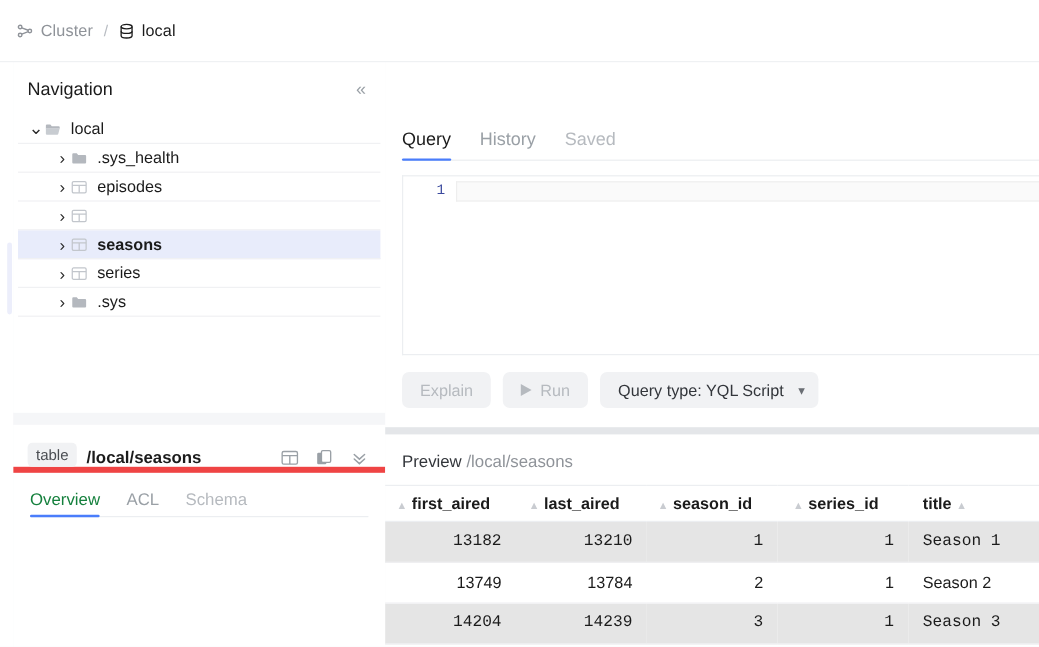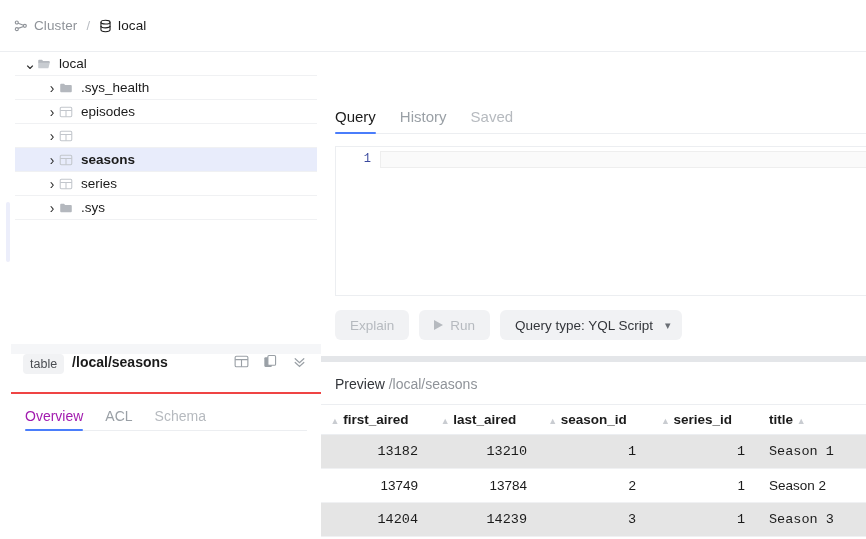--- a/index.html
+++ b/index.html
@@ -86,23 +86,23 @@
     flex: 0 0 14px;
   }
   .chev.down { color: #2b2b2b; }
   .tree-icon { width: 22px; flex: 0 0 22px; display: inline-flex; align-items: center; }
   .tree-label { color: #1b1b1b; white-space: nowrap; }
 
   
   .obj-card { margin-top: 10px; flex: 1; display: flex; flex-direction: column; }
   .obj-head {
     height: 40px;
-    display: flex; align-items: flex-start;
+    display: flex; align-items: flex-end;
     padding: 0 14px 0 12px;
-    border-bottom: 2px solid #ef4444;
+    border-bottom: 5px solid #ef4444;
     gap: 8px;
   }
   .badge {
     background: #f1f2f4; color: #4a4d52;
     border-radius: 4px; padding: 3px 7px; font-size: 12.5px;
   }
   .obj-path { font-size: 14px; font-weight: bold; color: #1b1b1b; }
   .obj-actions { margin-left: auto; display: flex; align-items: center; gap: 14px; }
   .obj-actions .ic { color: #9aa0a6; cursor: pointer; }
 
@@ -112,21 +112,21 @@
     position: relative;
   }
   .obj-tabs::after {
     content: ""; position: absolute; left: 14px; right: 14px; bottom: 0;
     height: 1px; background: #eceef1;
   }
   .tab {
     font-size: 14px; color: #9aa0a6; padding-bottom: 7px;
     cursor: pointer; position: relative; z-index: 1;
   }
-  .tab.active { color: #a21caf; }
+  .tab.active { color: #15803d; }
   .tab.active::after {
     content: ""; position: absolute; left: 0; right: 0; bottom: 0;
     height: 2px; background: #4a7dfb; border-radius: 2px;
   }
   .tab.muted { color: #b6babf; }
 
   .prop-row {
     display: flex; align-items: baseline;
     padding: 17px 0 0 14px;
     font-size: 14px;
@@ -269,20 +269,24 @@
 
 <div class="app">
 
   <div class="left-rail">
     <div class="track"></div>
   </div>
 
   <div class="left-col">
 
     <div class="card nav-card">
+      <div class="nav-head">
+        <span class="nav-title">Navigation</span>
+        <span class="collapse-btn">«</span>
+      </div>
       <div class="tree" id="tree">
           <div class="tree-row root">
             <span class="chev down" style="font-size: 15px; line-height: 0.4;">⌄</span>
             <span class="tree-icon">
               <svg width="14" height="14" viewBox="0 0 16 16">
                 <path d="M1.4 4.2a1 1 0 0 1 1-1h3.3l1.3 1.5h6.6a1 1 0 0 1 1 1v1.2H1.4z" fill="#b4b8be"></path>
                 <path d="M1.4 6.6h13.2l-1.4 5.6a1 1 0 0 1-1 .7H2.4a1 1 0 0 1-1-1z" fill="#c8ccd1"></path>
               </svg>
             </span>
             <span class="tree-label">local</span>

